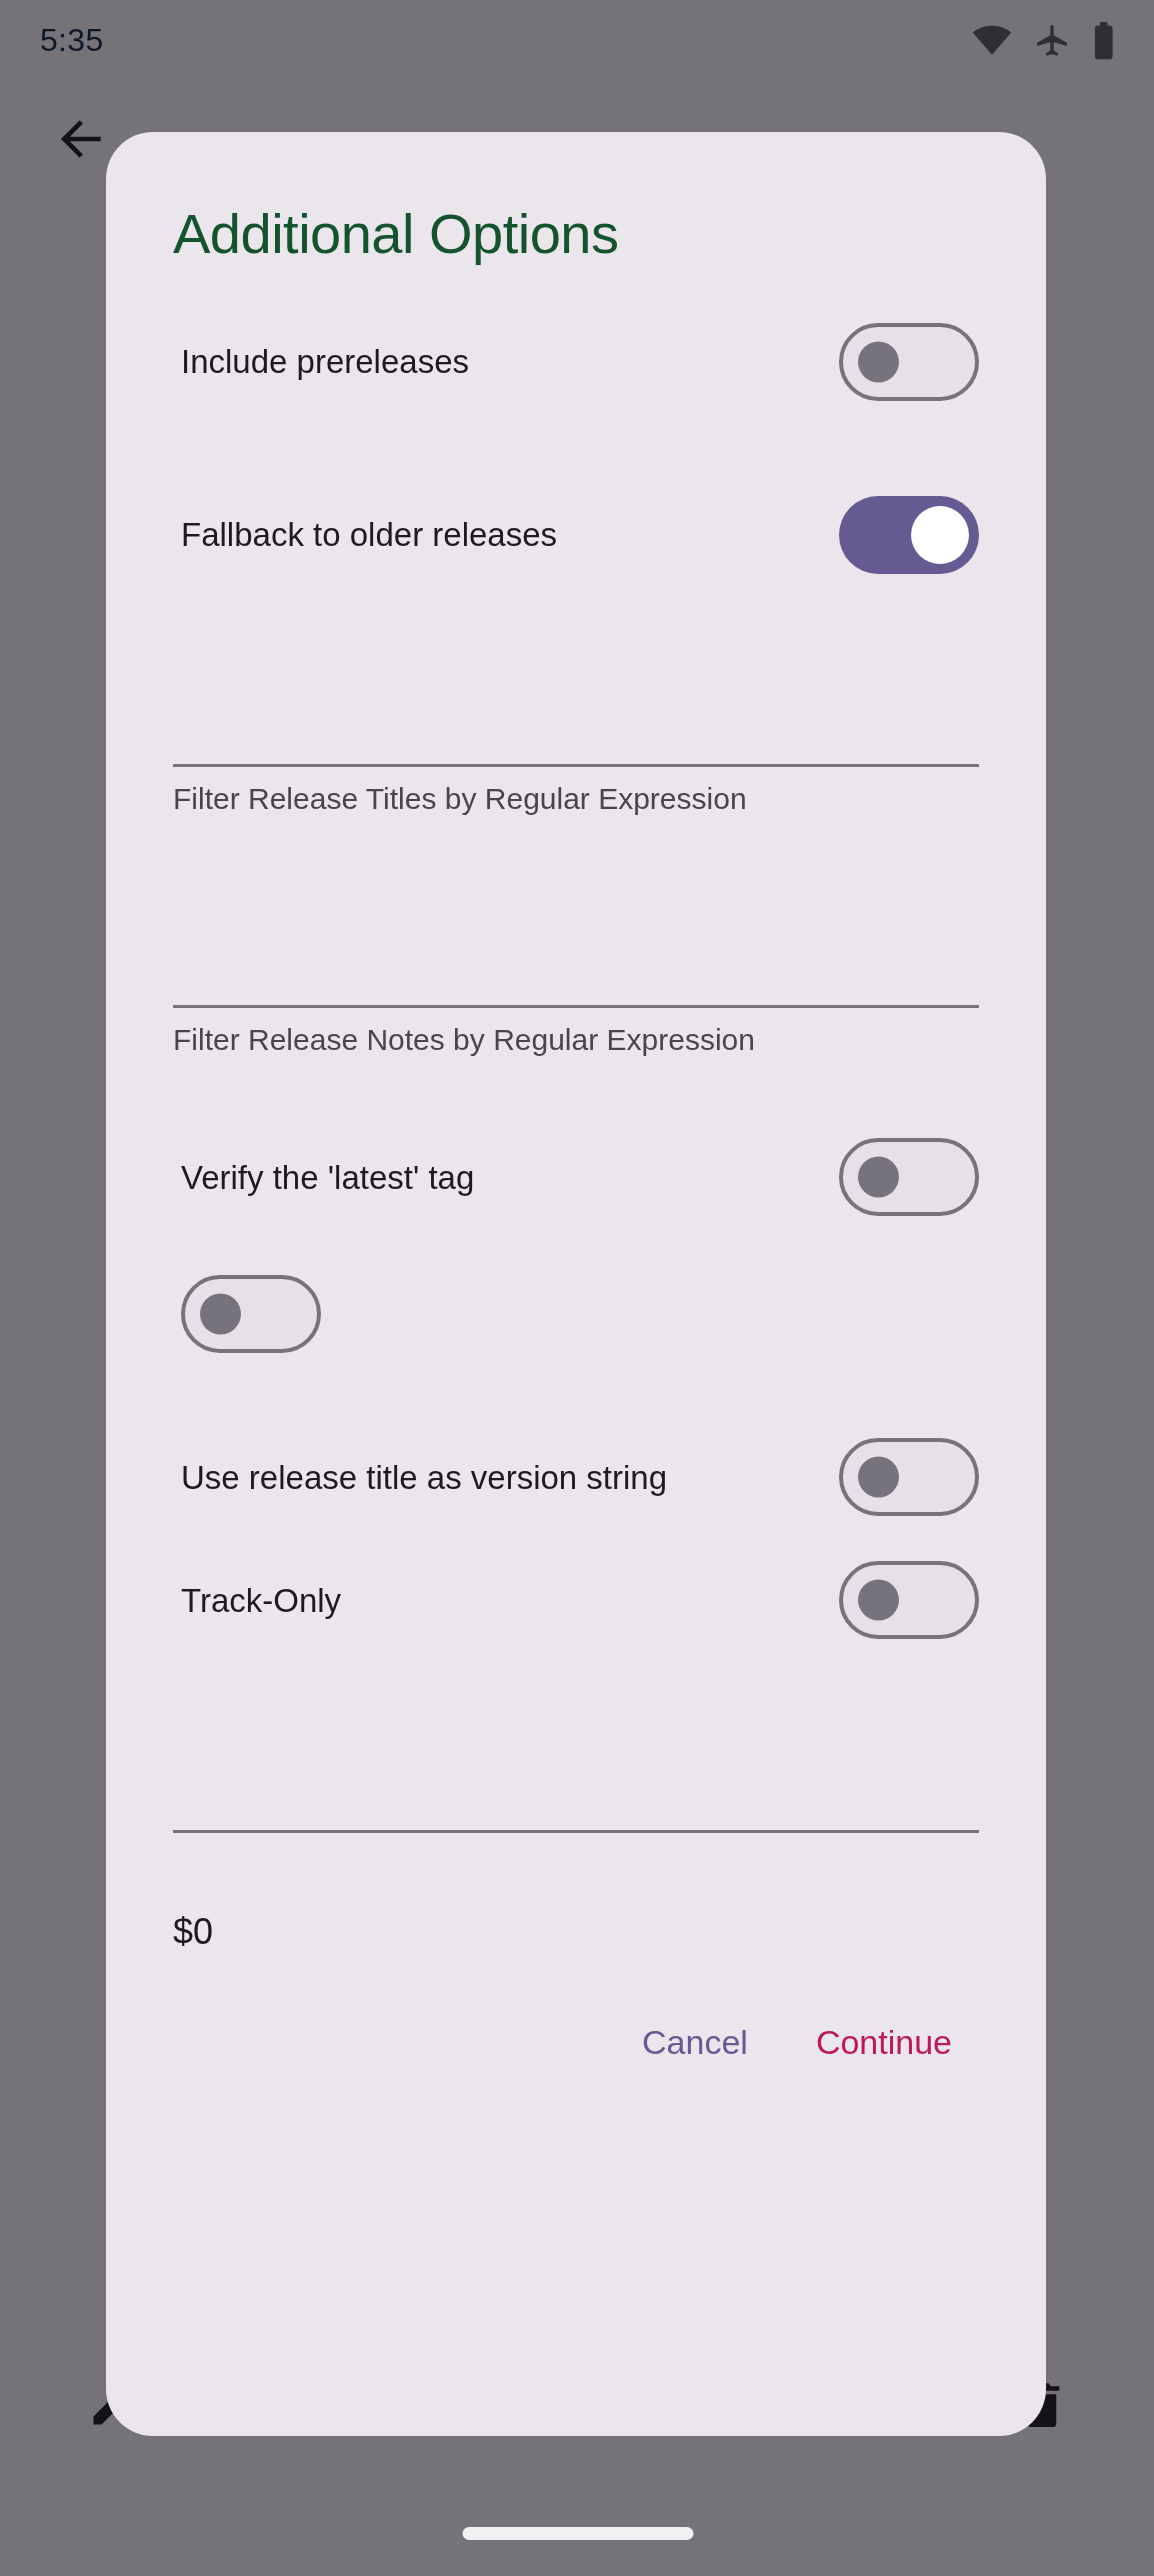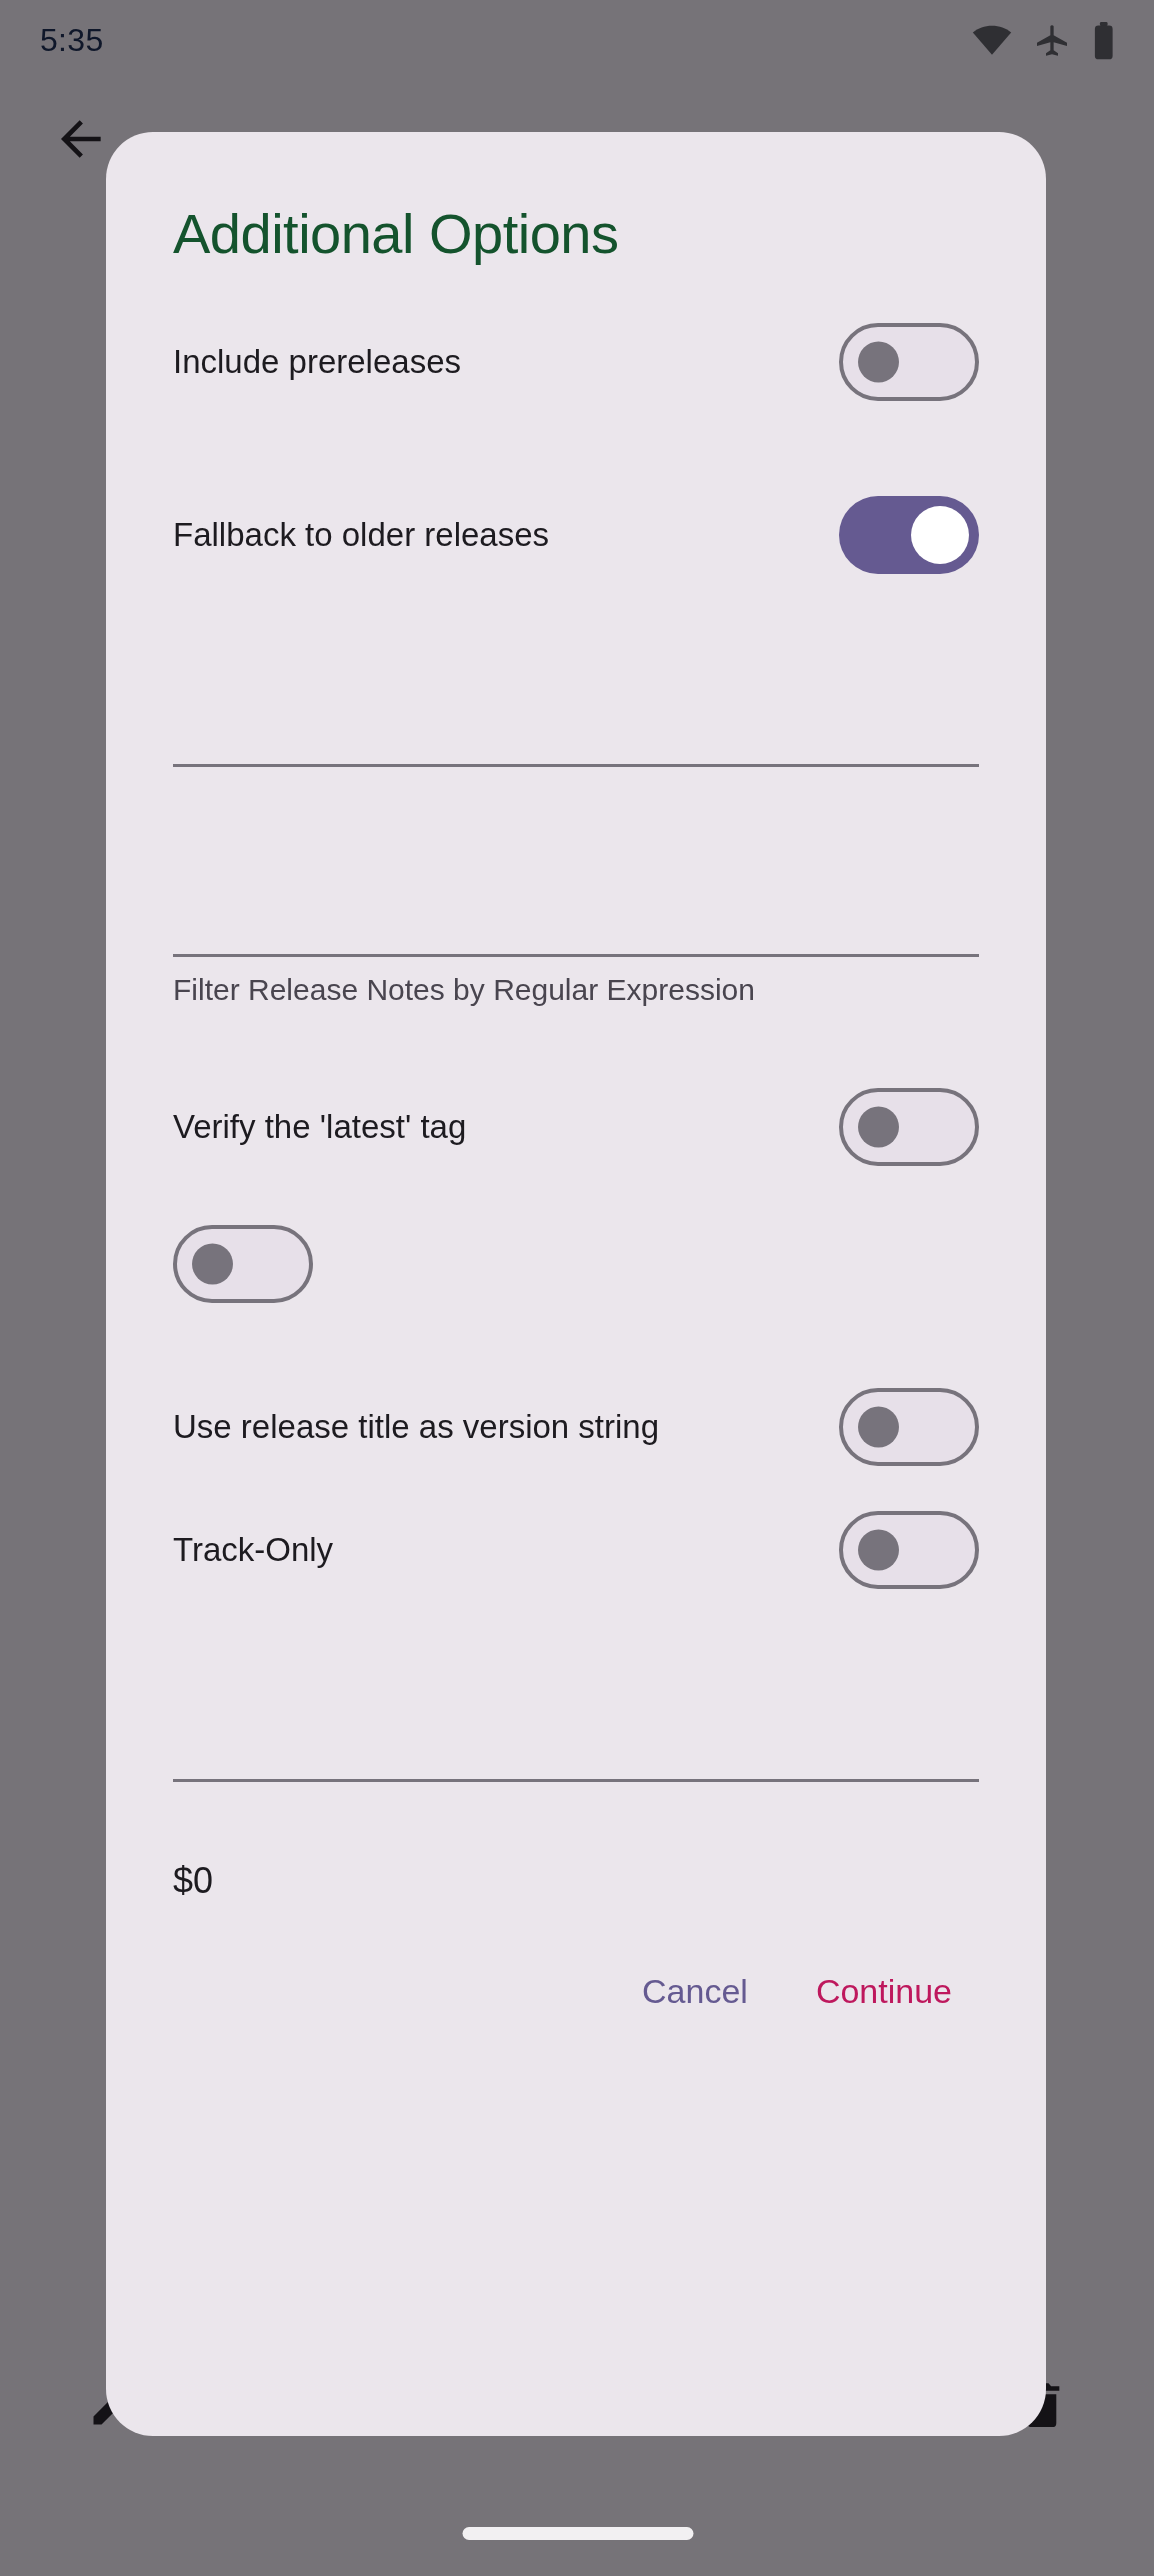--- a/index.html
+++ b/index.html
@@ -121,20 +121,21 @@
     padding: 0 67px;
   }
 
   
   .toggle-row {
     display: flex;
     align-items: center;
     justify-content: space-between;
     gap: 36px;
     min-height: 83px;
+    margin-left: 8px;
   }
   .toggle-row .row-label {
     font-size: 33px;
     color: #1d1b20;
     line-height: 1.15;
     max-width: 559px;
   }
 
   .switch {
     flex: 0 0 auto;
@@ -297,20 +298,21 @@
       <div class="row-label">Fallback to older releases</div>
       <div class="switch on">
         <div class="knob"></div>
       </div>
     </div>
 
     <div class="sp-120"></div>
 
     <div class="text-field">
       <div class="field-input"></div>
+      <div class="field-helper">Filter Release Titles by Regular Expression</div>
     </div>
 
     <div class="sp-120"></div>
 
     <div class="text-field">
       <div class="field-input"></div>
       <div class="field-helper">Filter Release Notes by Regular Expression</div>
     </div>
 
     <div class="sp-86"></div>

